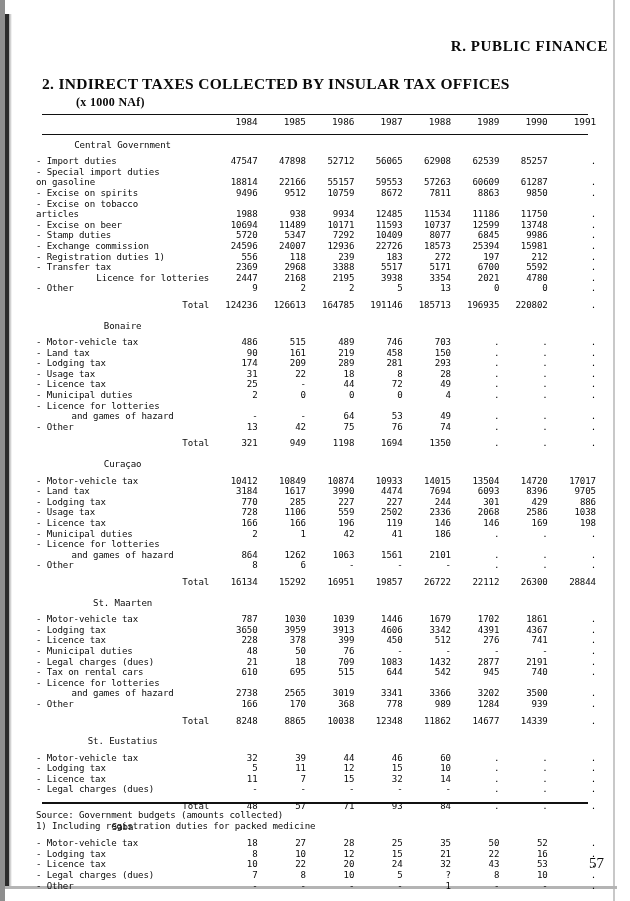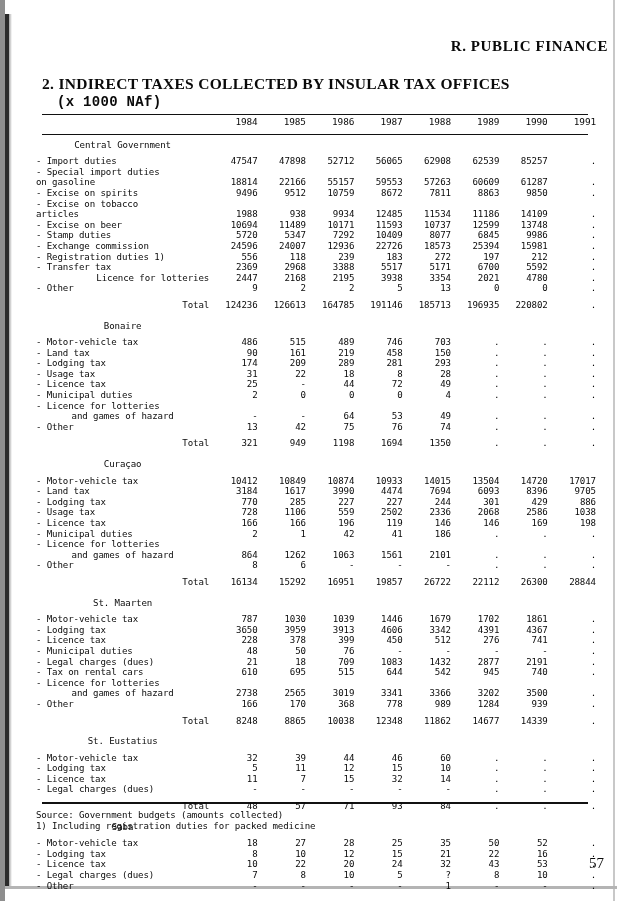--- a/index.html
+++ b/index.html
@@ -63,21 +63,21 @@
     position: absolute;
     left: 42px;
     top: 74px;
     font-family: "Liberation Serif", serif;
     font-weight: bold;
     font-size: 15.5px;
     line-height: 19px;
     letter-spacing: 0.3px;
   }
   .title-line1 { white-space: nowrap; }
-  .title-line2 { margin-left: 15px; white-space: nowrap; font-size: 14px; font-family: Liberation Mono, monospace; }
+  .title-line2 { margin-left: 34px; white-space: nowrap; font-size: 12px; }
 
   .rule {
     position: absolute;
     left: 42px;
     width: 546px;
     background: #111;
   }
   .rule-top    { top: 114px;  height: 1.4px; }
   .rule-header { top: 134px;  height: 1.4px; }
   .rule-bottom { top: 802px;  height: 1.8px; }
@@ -284,21 +284,21 @@
           <td class="num"></td>
         </tr>
         <tr>
           <td class="cont">articles</td>
           <td class="num">1988</td>
           <td class="num">938</td>
           <td class="num">9934</td>
           <td class="num">12485</td>
           <td class="num">11534</td>
           <td class="num">11186</td>
-          <td class="num">14109</td>
+          <td class="num">11750</td>
           <td class="num">.</td>
         </tr>
         <tr>
           <td class="dash">- Excise  on beer</td>
           <td class="num">10694</td>
           <td class="num">11489</td>
           <td class="num">10171</td>
           <td class="num">11593</td>
           <td class="num">10737</td>
           <td class="num">12599</td>

